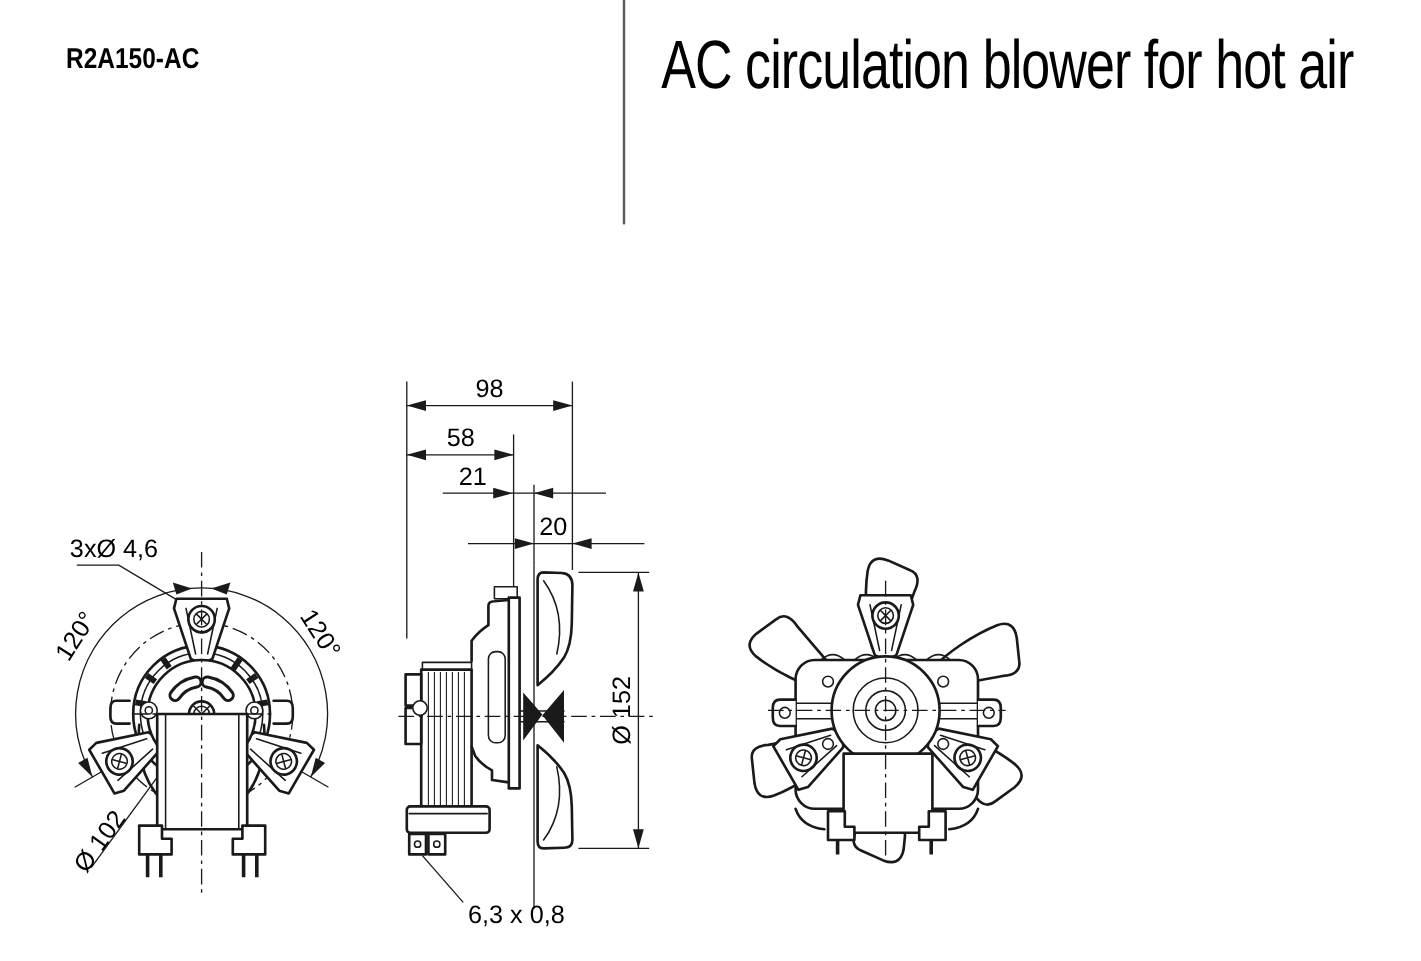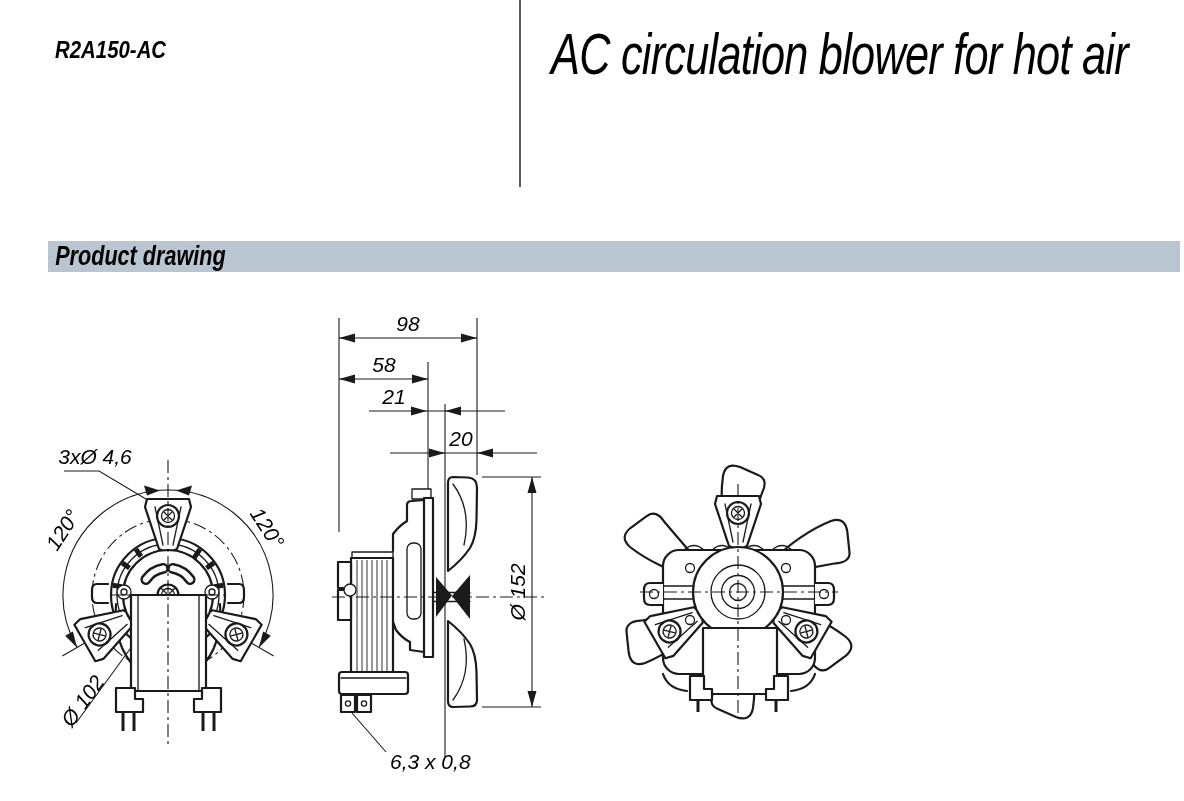--- a/index.html
+++ b/index.html
@@ -4,21 +4,21 @@
 <style>
   * { margin:0; padding:0; box-sizing:border-box; }
   :root{
     --bar-bg:#b9c5d0;
     --line:#1a1a1a;
     --text:#000000;
     --divider:#5a5a5a;
   }
   html,body{ background:#ffffff; }
   .page{ position:relative; width:1180px; height:801px; background:#fff; overflow:hidden;
-         font-family:"Liberation Sans", sans-serif; color:var(--text);font-style:italic; }
+         font-family:"Liberation Sans", sans-serif; color:var(--text); }
   .abs{ position:absolute; }
 
   .model{ left:55px; top:36px; font-size:24px; font-weight:bold;
           transform:scaleX(.85); transform-origin:left top; letter-spacing:0; }
   .divider{ left:519px; top:0; width:2px; height:187px; background:var(--divider); }
   .title{ left:551px; top:21px; font-size:57px; font-weight:400; letter-spacing:-1px;
           transform:scaleX(.76); transform-origin:left top; white-space:nowrap; }
 
   .section-bar{ left:48px; top:241px; right:0; height:31px; background:var(--bar-bg);
                 display:flex; align-items:center; }
@@ -43,23 +43,20 @@
 </style>
 </head>
 <body>
 
 <div class="page">
 
   <div class="abs model">R2A150-AC</div>
   <div class="abs divider"></div>
   <div class="abs title">AC circulation blower for hot air</div>
 
-  <div class="abs section-bar">
-    <span class="section-label">Product drawing</span>
-  </div>
 
   <svg class="drawing" width="1184" height="801" viewBox="0 0 1184 801" xmlns="http://www.w3.org/2000/svg">
 
     <defs>
       <g id="bk">
         <path class="o2 w" d="M-21,-96 L21,-96 L23,-88 L9,-46 Q0,-40 -9,-46 L-23,-88 Z"></path>
         <path class="o1" d="M-13,-88 L-5,-50 M13,-88 L5,-50"></path>
         <circle class="o2 w" cx="0" cy="-79" r="11"></circle>
         <circle class="o1 w" cx="0" cy="-79" r="6.5"></circle>
         <path class="o1" d="M-4,-83 L4,-75 M-4,-75 L4,-83"></path>

